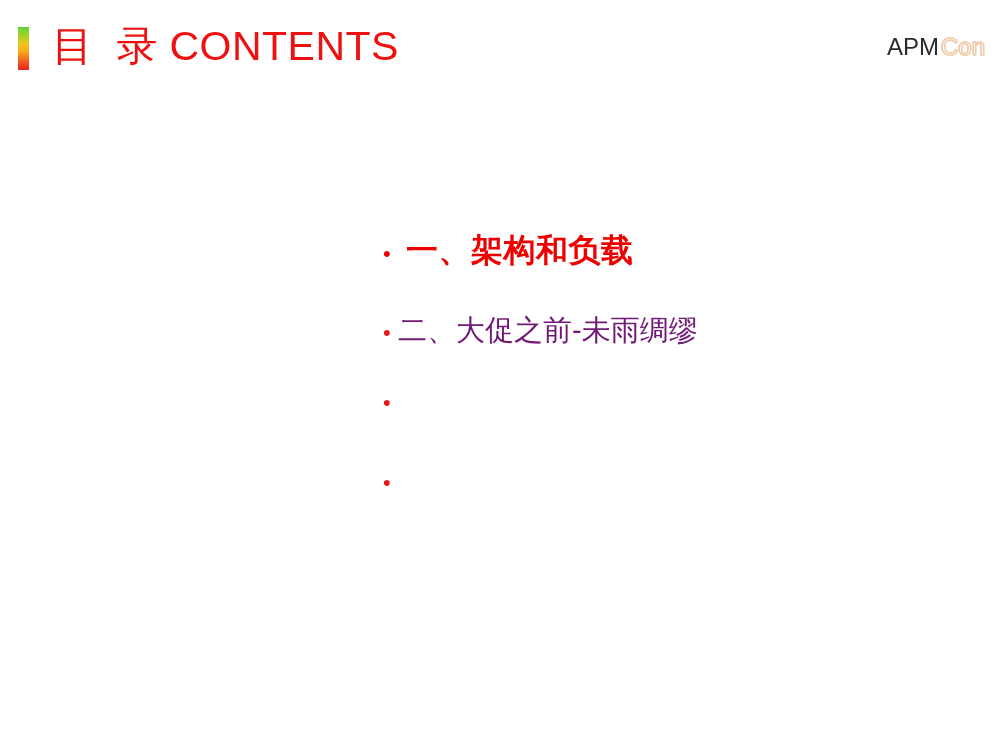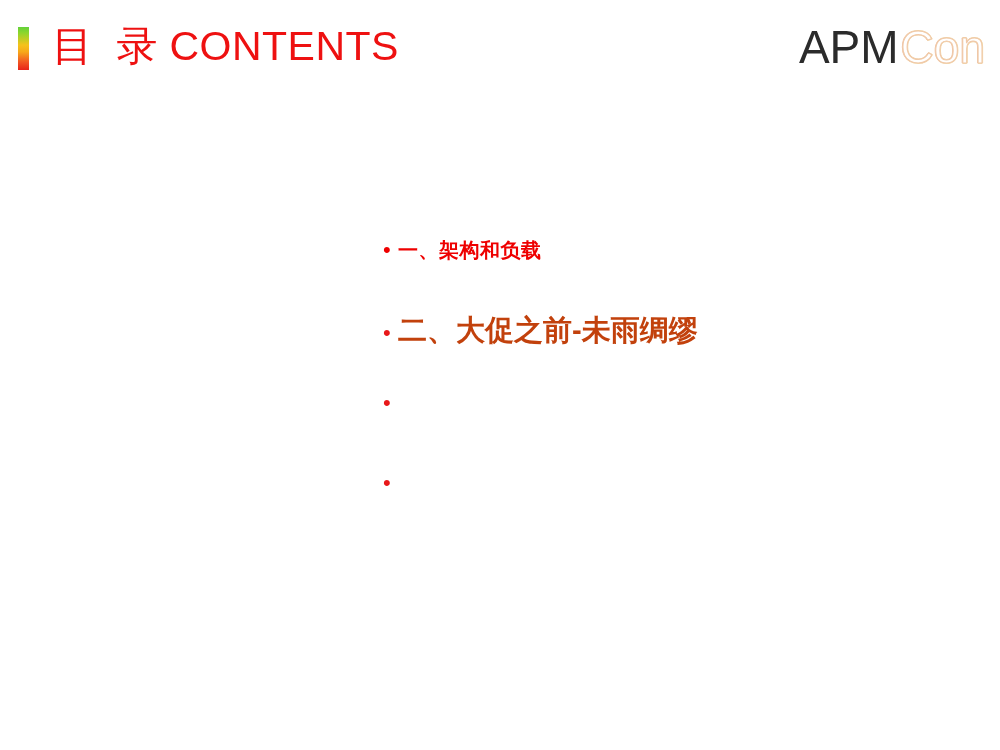--- a/index.html
+++ b/index.html
@@ -74,21 +74,21 @@
     padding-left: 6px;
   }
 
   
   .logo {
     position: absolute;
     right: 15px;
     top: 28px;
     display: flex;
     align-items: flex-end;
-    font-size: 46px;
+    font-size: 24px;
     line-height: 38px;
     font-weight: 400;
     letter-spacing: 0px;
     white-space: nowrap;
   }
   .logo-apm {
     color: #2b2b2b;
     font-weight: 400;
   }
   .logo-con {
@@ -123,29 +123,30 @@
     line-height: 1;
     color: #e8181a;
     width: 15px;
     flex: 0 0 auto;
     text-align: left;
   }
 
   .toc-label {
     font-size: 29px;
     line-height: 36px;
-    color: #c2410c;
-    font-weight: 700;
+    color: #701a75;
+    font-weight: 400;
   }
 
   .toc-item.is-bold .toc-label {
     font-weight: 700;
     color: #ee0000;
-    font-size: 20px;
+    font-size: 32px;
     letter-spacing: 0.5px;
+    margin-left: 8px;
   }
   .toc-item.is-bold .toc-bullet {
     color: #ee0000;
   }
 </style>
 </head>
 <body>
 
 <div class="slide">
 

